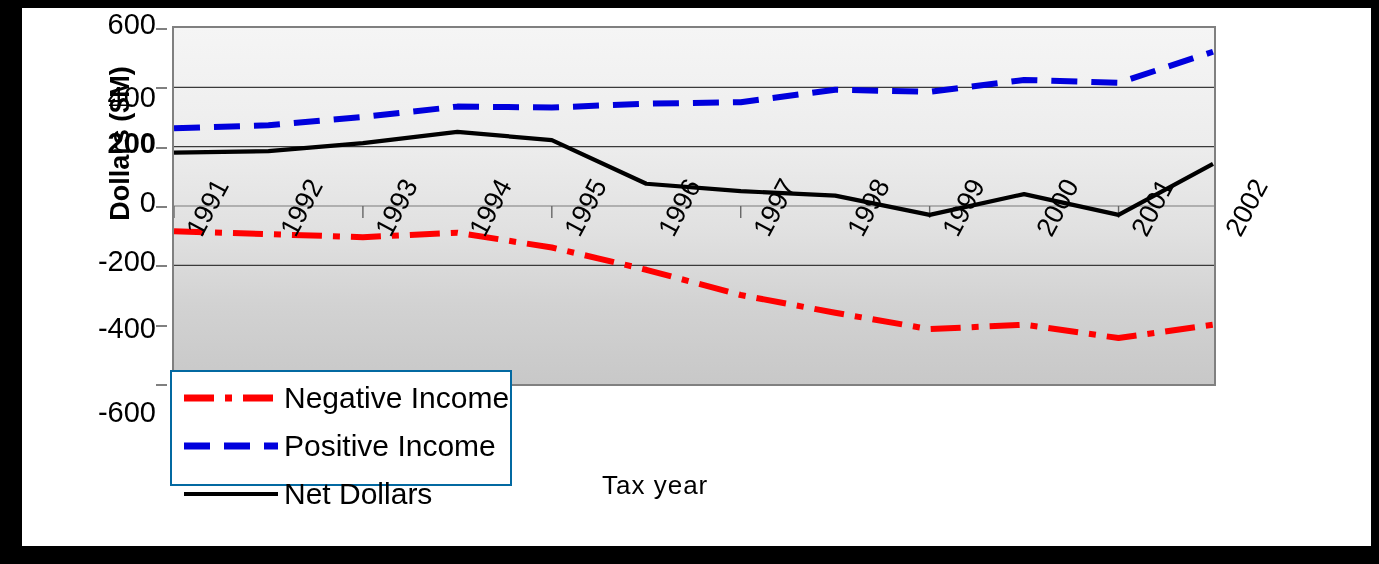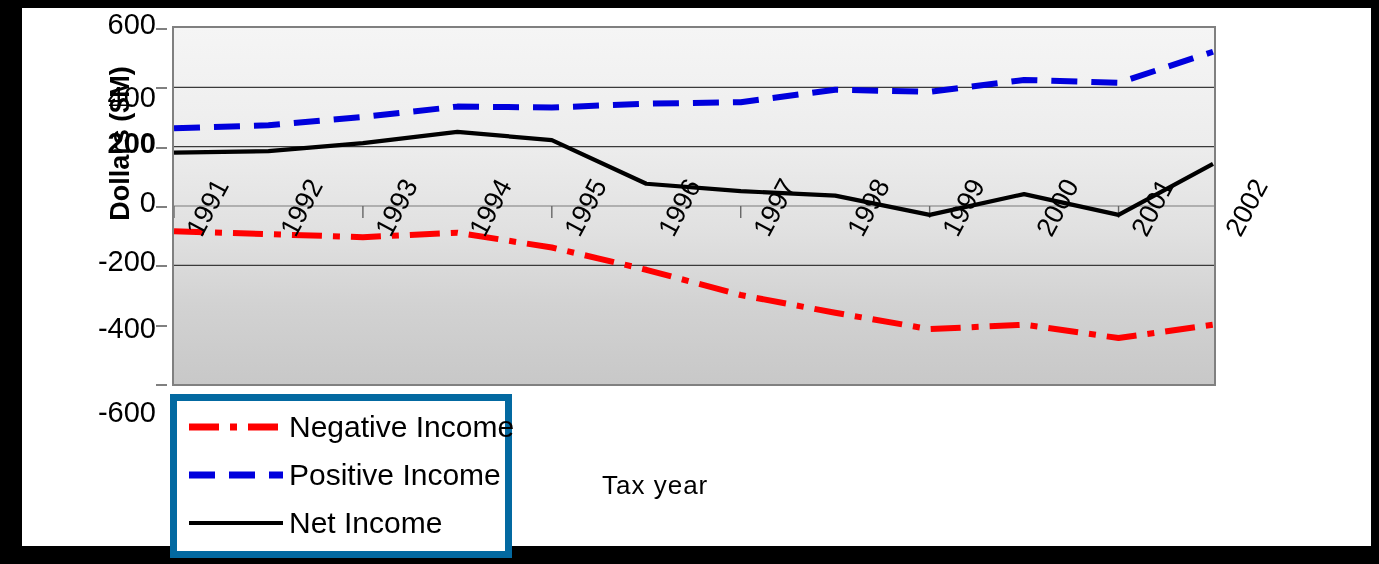--- a/index.html
+++ b/index.html
@@ -97,25 +97,24 @@
     font-weight: normal;
     color: #000000;
     letter-spacing: 1px;
   }
   
   #legend {
     position: absolute;
     left: 148px;
     top: 362px;
     width: 342px;
-    height: 164px;
+    height: 116px;
     background: #ffffff;
-    border: 7px solid #0369a1;
+    border: 2px solid #0369a1;
     box-sizing: border-box;
-    margin-top: 24px;
   }
   .legend-row {
     position: absolute;
     left: 0;
     width: 342px;
     height: 48px;
   }
   .legend-swatch {
     position: absolute;
     left: 10px;
@@ -203,18 +202,18 @@
         <div class="legend-row" style="top: 50px;">
           <div class="legend-swatch"><svg width="98" height="48">
               <line x1="2" y1="24" x2="96" y2="24" stroke="#0000dd" stroke-width="7" stroke-dasharray="26,14"></line>
             </svg></div>
           <div class="legend-text">Positive Income</div>
         </div>
         <div class="legend-row" style="top: 98px;">
           <div class="legend-swatch"><svg width="98" height="48">
               <line x1="2" y1="24" x2="96" y2="24" stroke="#000000" stroke-width="4.2"></line>
             </svg></div>
-          <div class="legend-text">Net Income</div>
+          <div class="legend-text">Net Dollars</div>
         </div>
       </div>
 
   </div>
 </div>
 
 </body></html>

